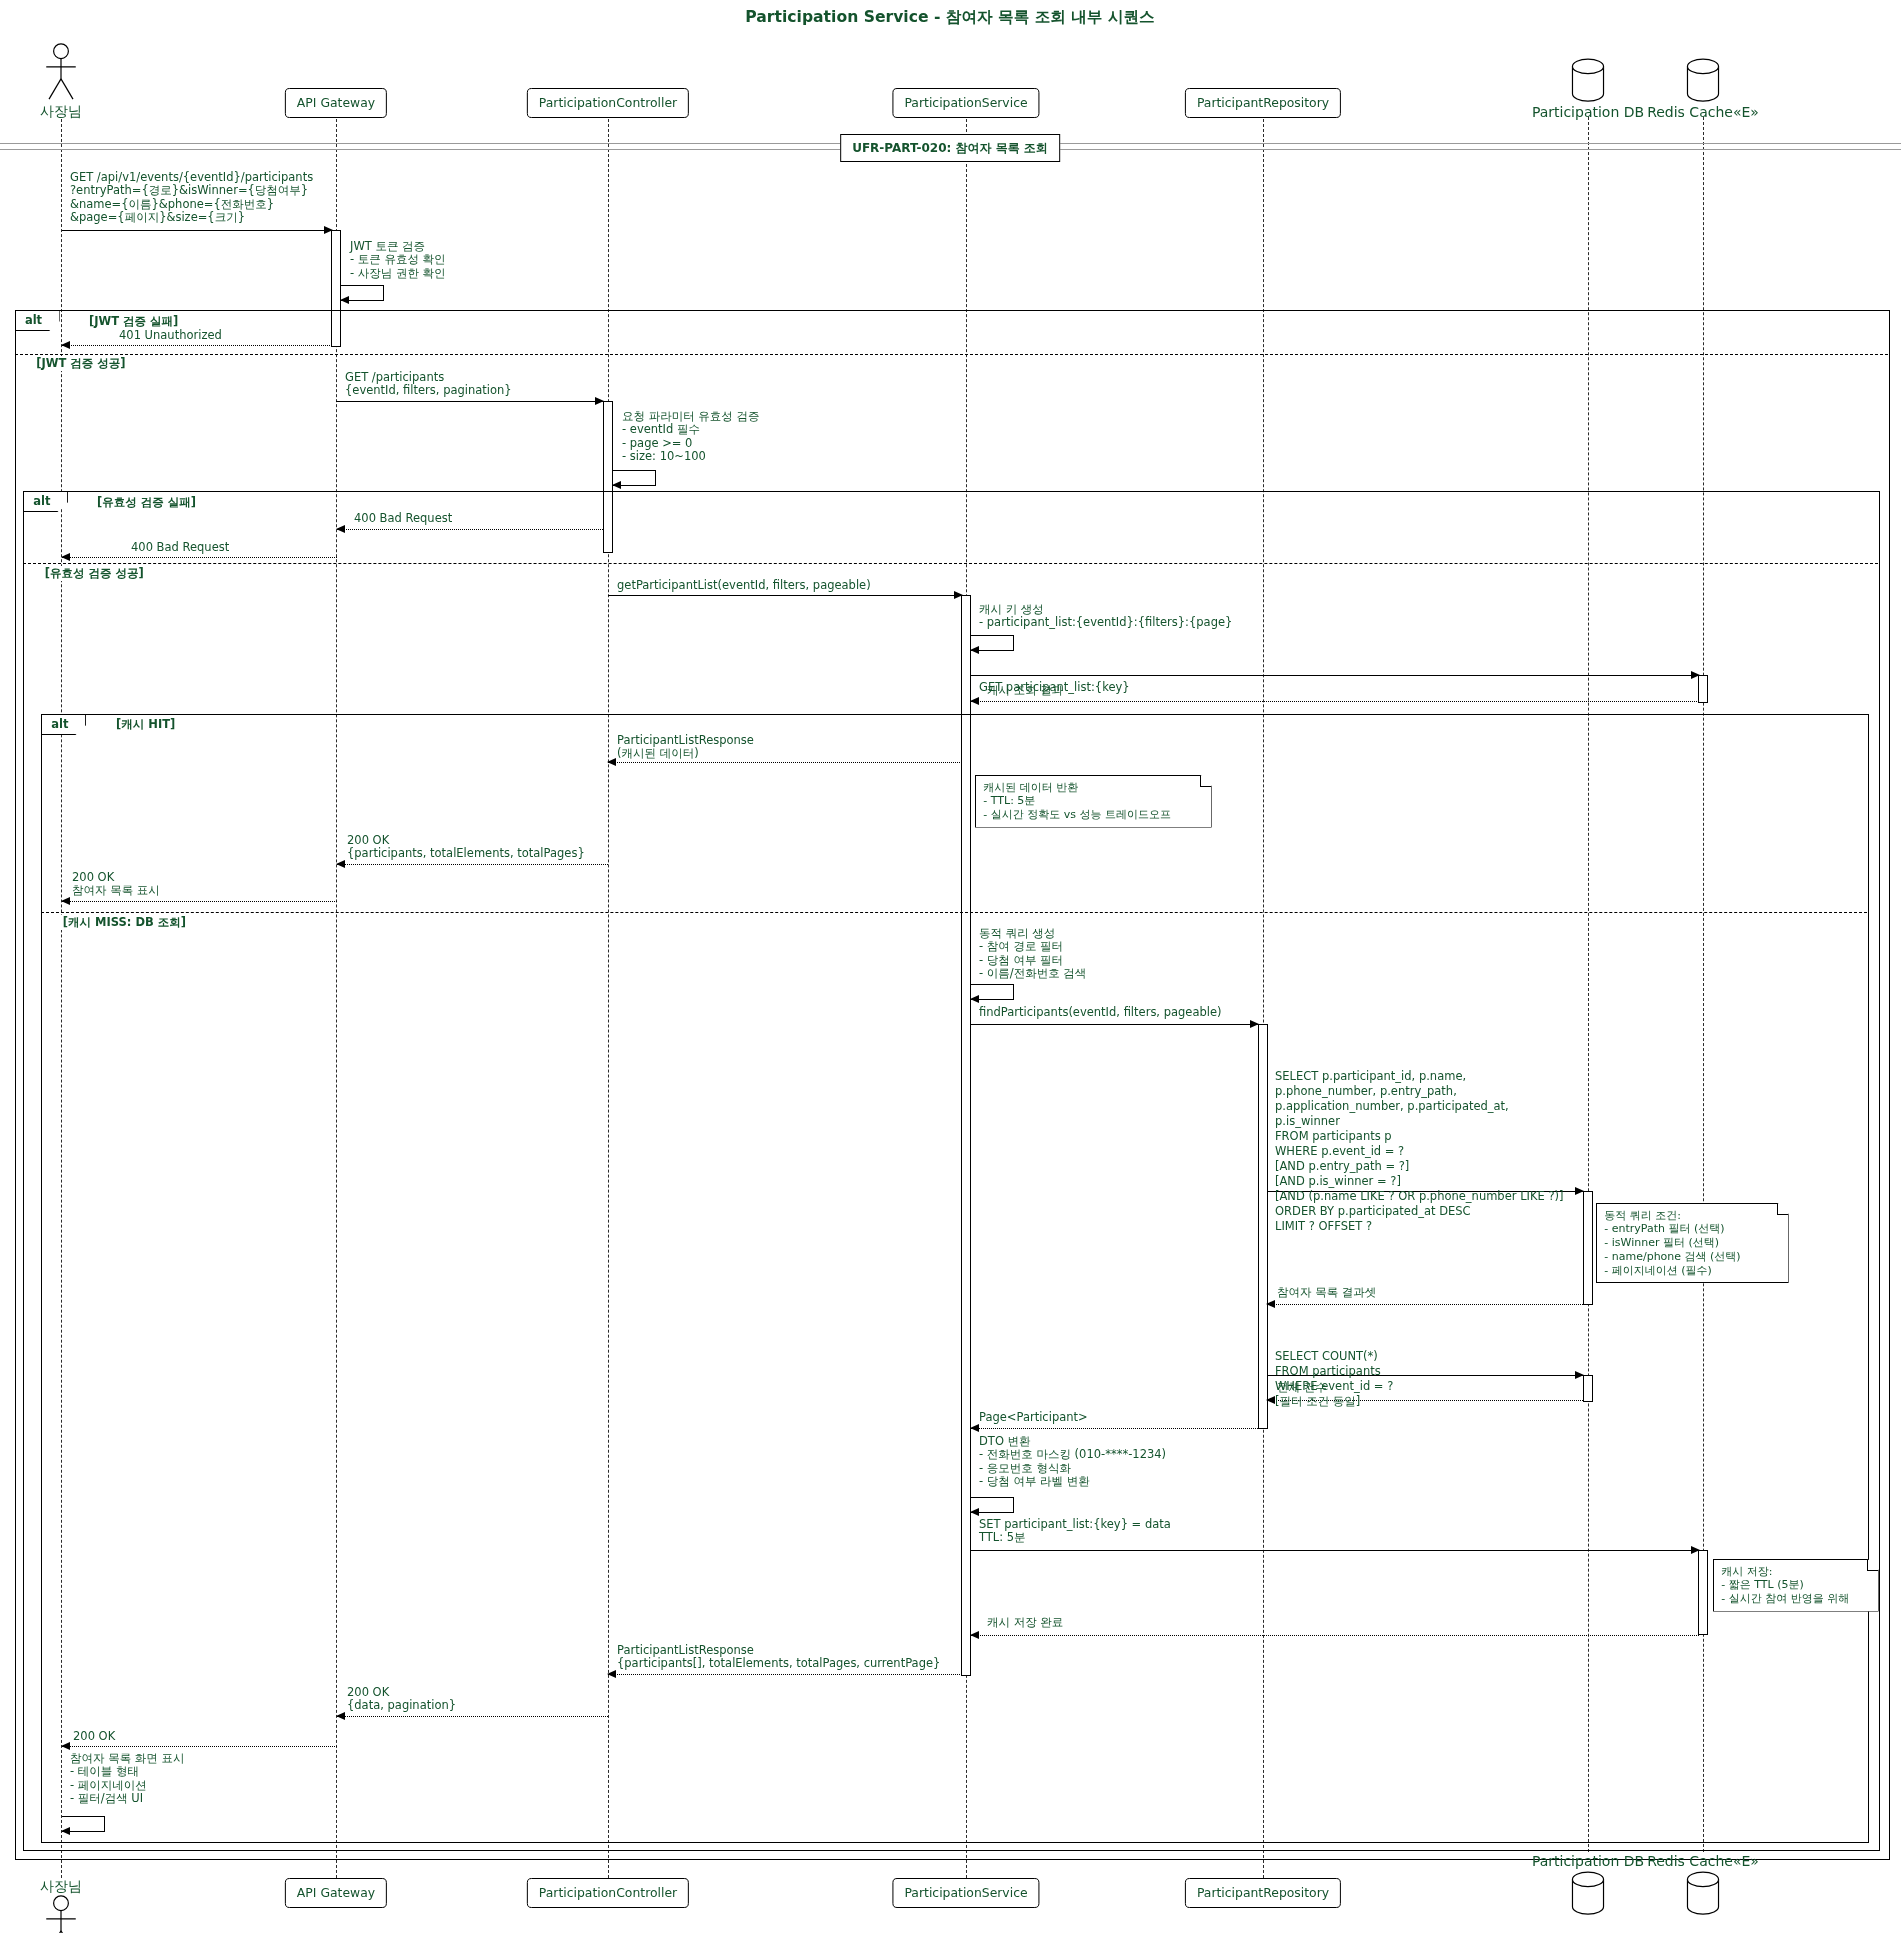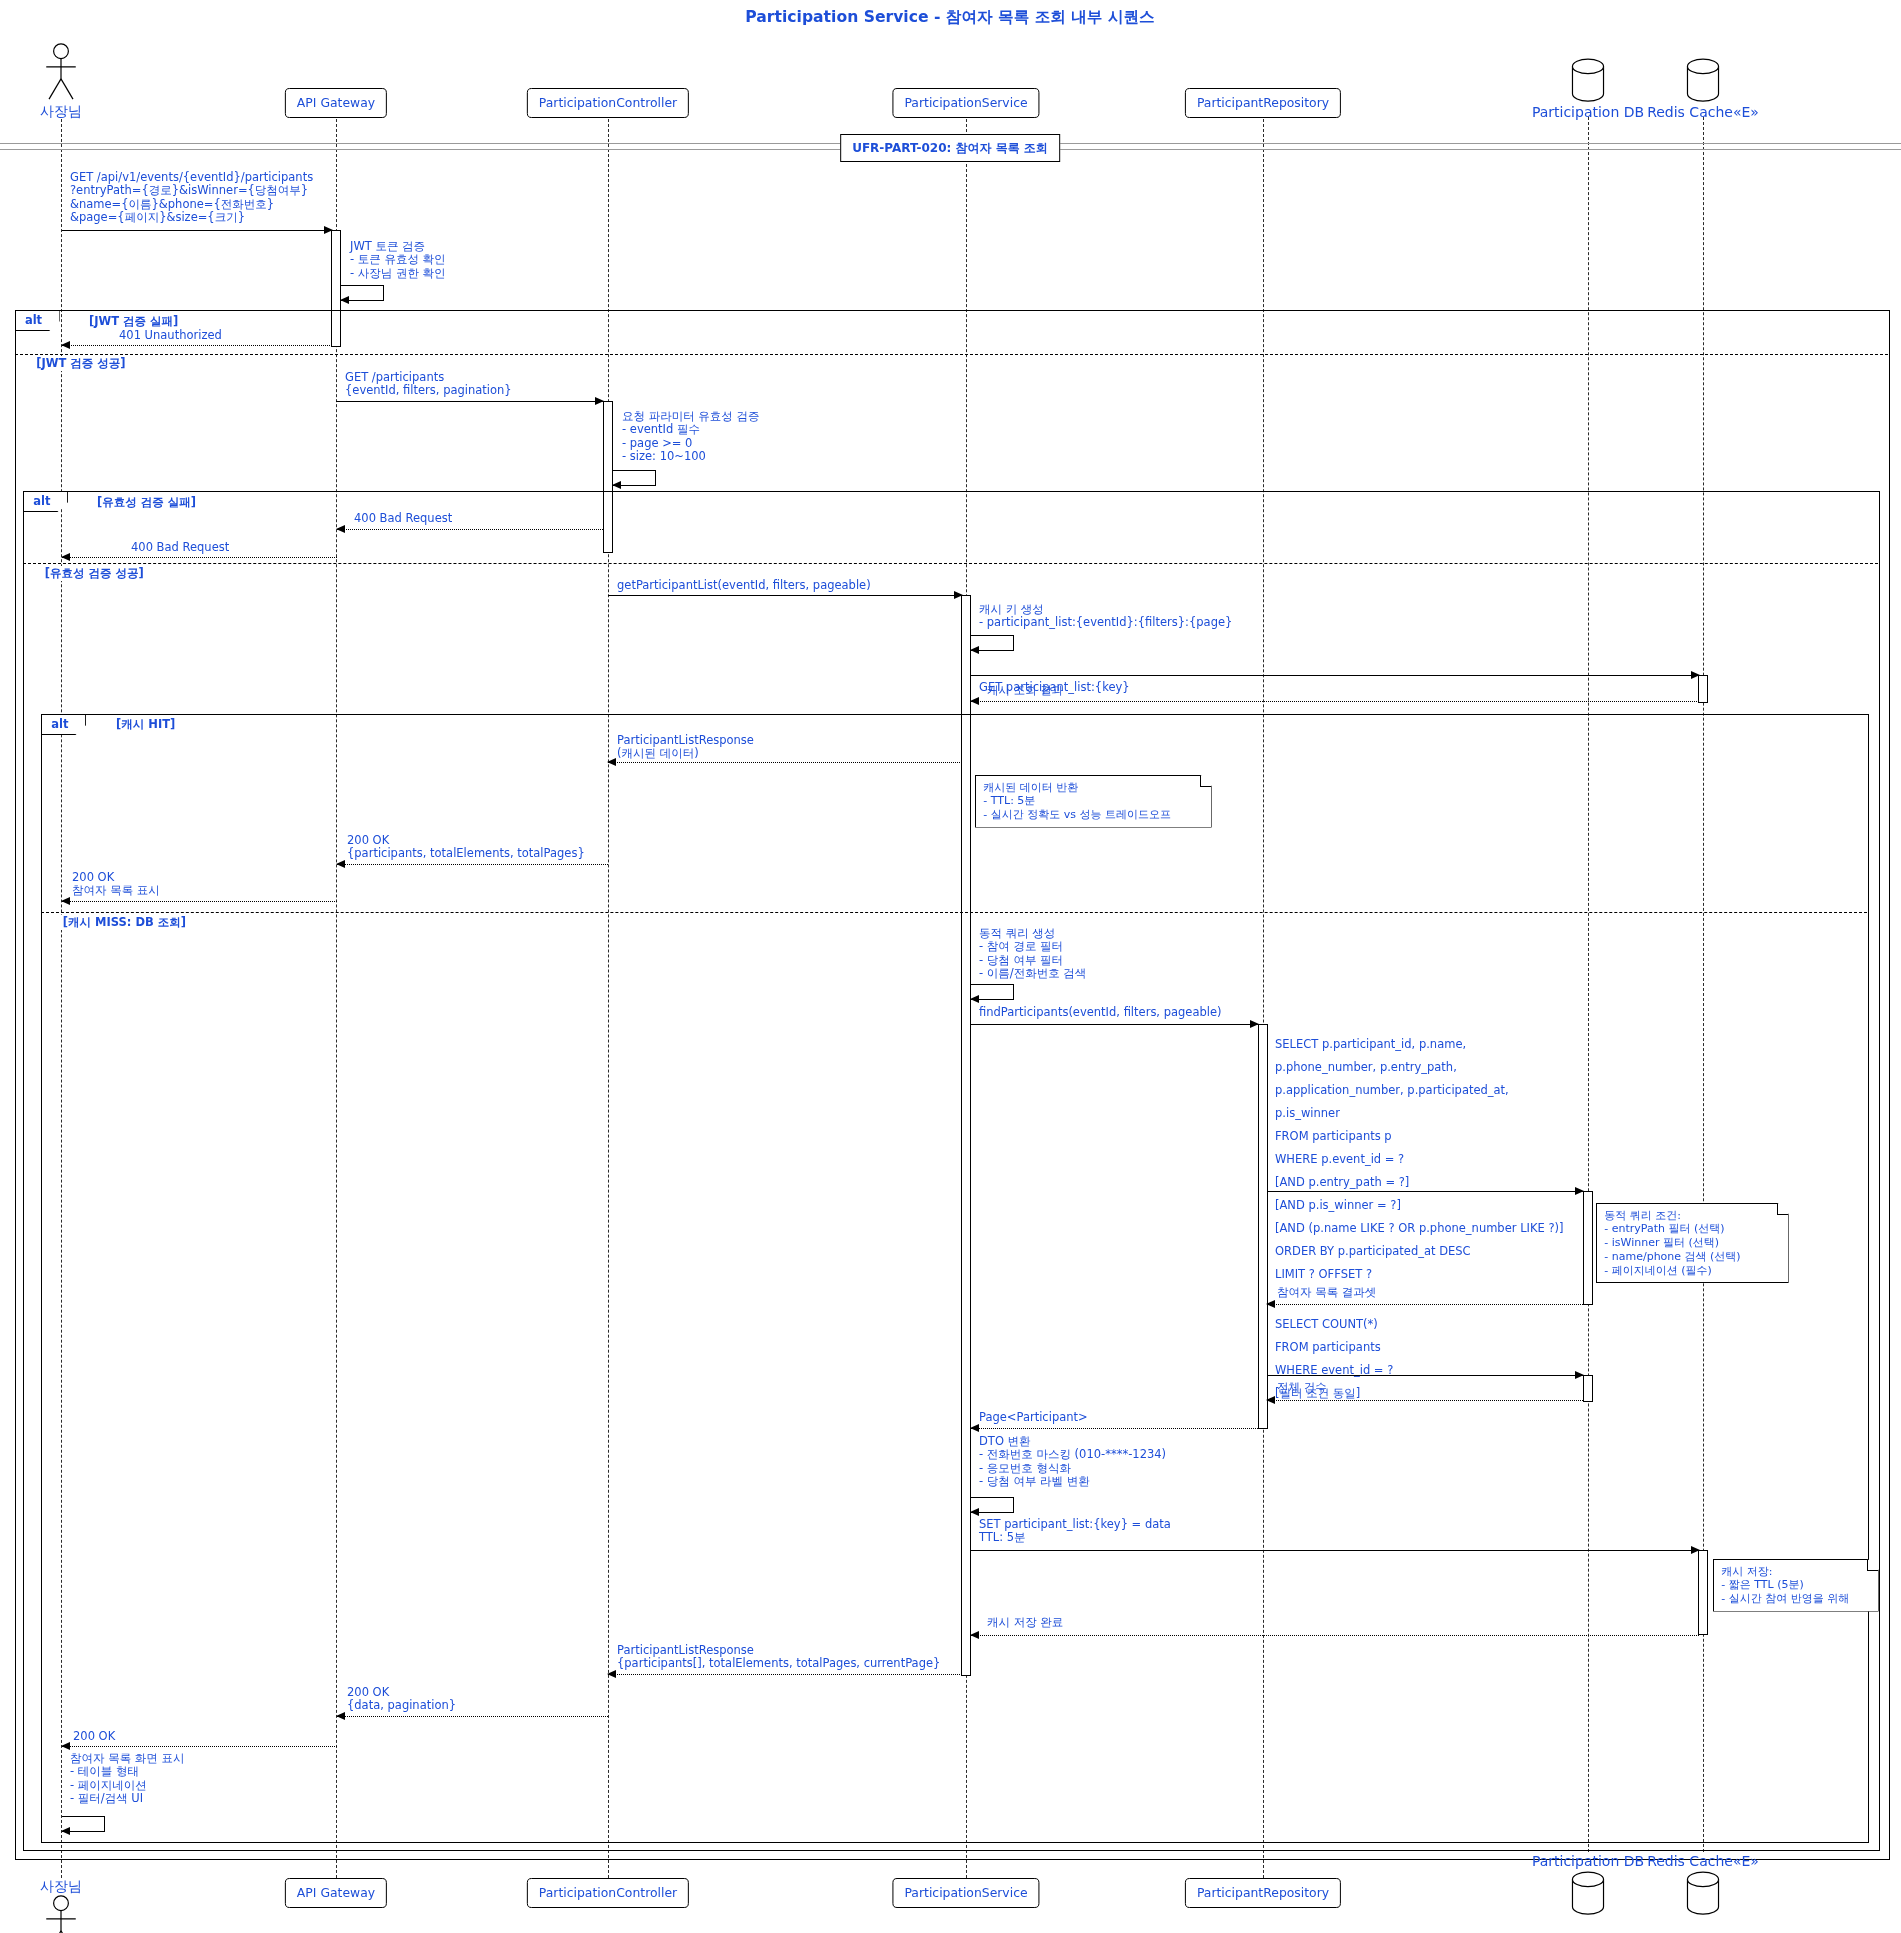--- a/index.html
+++ b/index.html
@@ -1,36 +1,36 @@
 <!DOCTYPE html>
 <html style="font-size:14.7px"><head>
 <meta charset="utf-8">
 <style>
   html,body{margin:0;padding:0;background:#fff;}
   #diagram{position:relative;width:1902px;height:1933px;background:#fff;overflow:hidden;
-           font-family:"DejaVu Sans","Liberation Sans",sans-serif;color:#1d4ed8;}
+           font-family:"DejaVu Sans","Liberation Sans",sans-serif;color:#14532d;}
   .title{position:absolute;left:950px;top:7.3px;transform:translateX(-50%);
          font-size:15.6px;font-weight:bold;white-space:nowrap;}
   .lifeline{position:absolute;width:0;border-left:0.9px dashed #2b2b2b;}
   .pbox{position:absolute;transform:translateX(-50%);border:0.9px solid #000;border-radius:4.6px;
         background:#fff;padding:6.4px 11px;font-size:12.4px;white-space:nowrap;z-index:30;}
   .plabel{position:absolute;transform:translateX(-50%);font-size:14px;white-space:nowrap;z-index:30;}
   .actor-svg,.cyl-svg{position:absolute;transform:translateX(-50%);z-index:30;}
   .activation{position:absolute;width:9.2px;margin-left:-4.6px;background:#fff;
               border:0.9px solid #000;box-sizing:border-box;z-index:6;}
   .frame{position:absolute;border:0.9px solid #000;background:transparent;z-index:10;pointer-events:none;}
   .frame-tab{position:absolute;left:-0.9px;top:-0.9px;background:#fff;border:0.9px solid #000;
              font-weight:bold;font-size:11.5px;padding:1.8px 16.5px 3.7px 9.2px;
              clip-path:polygon(0 0,100% 0,100% 52%,calc(100% - 11px) 100%,0 100%);}
   .frame-cond{position:absolute;font-weight:bold;font-size:11.5px;white-space:nowrap;}
   .frame-divider{position:absolute;border-top:0.9px dashed #000;z-index:10;}
   .frame-else{position:absolute;font-weight:bold;font-size:11.5px;background:#fff;
               padding:0 1.8px;white-space:nowrap;z-index:11;margin-left:16px;}
   .msg{position:absolute;font-size:11.5px;line-height:13.3px;white-space:pre-line;z-index:20;}
-  .sql{line-height:23px;}
+  .sql{line-height:15px;margin-top:36px;}
   .arrow{position:absolute;height:0;border-top:0.9px solid #000;z-index:15;}
   .arrow.dotted{border-top:0.9px dotted #000;}
   .arrow.head-r::after{content:'';position:absolute;right:-0.9px;top:-4.6px;width:0;height:0;
       border-left:9.2px solid #000;border-top:4.1px solid transparent;border-bottom:4.1px solid transparent;}
   .arrow.head-l::before{content:'';position:absolute;left:-0.9px;top:-4.6px;width:0;height:0;
       border-right:9.2px solid #000;border-top:4.1px solid transparent;border-bottom:4.1px solid transparent;}
   .selfmsg{position:absolute;width:42px;height:13.8px;border:0.9px solid #000;border-left:none;z-index:15;}
   .selfmsg::after{content:'';position:absolute;left:-0.9px;bottom:-4.6px;width:0;height:0;
       border-right:9.2px solid #000;border-top:4.1px solid transparent;border-bottom:4.1px solid transparent;}
   .note{position:absolute;background:#fff;border:0.9px solid #000;font-size:11px;line-height:13.8px;

